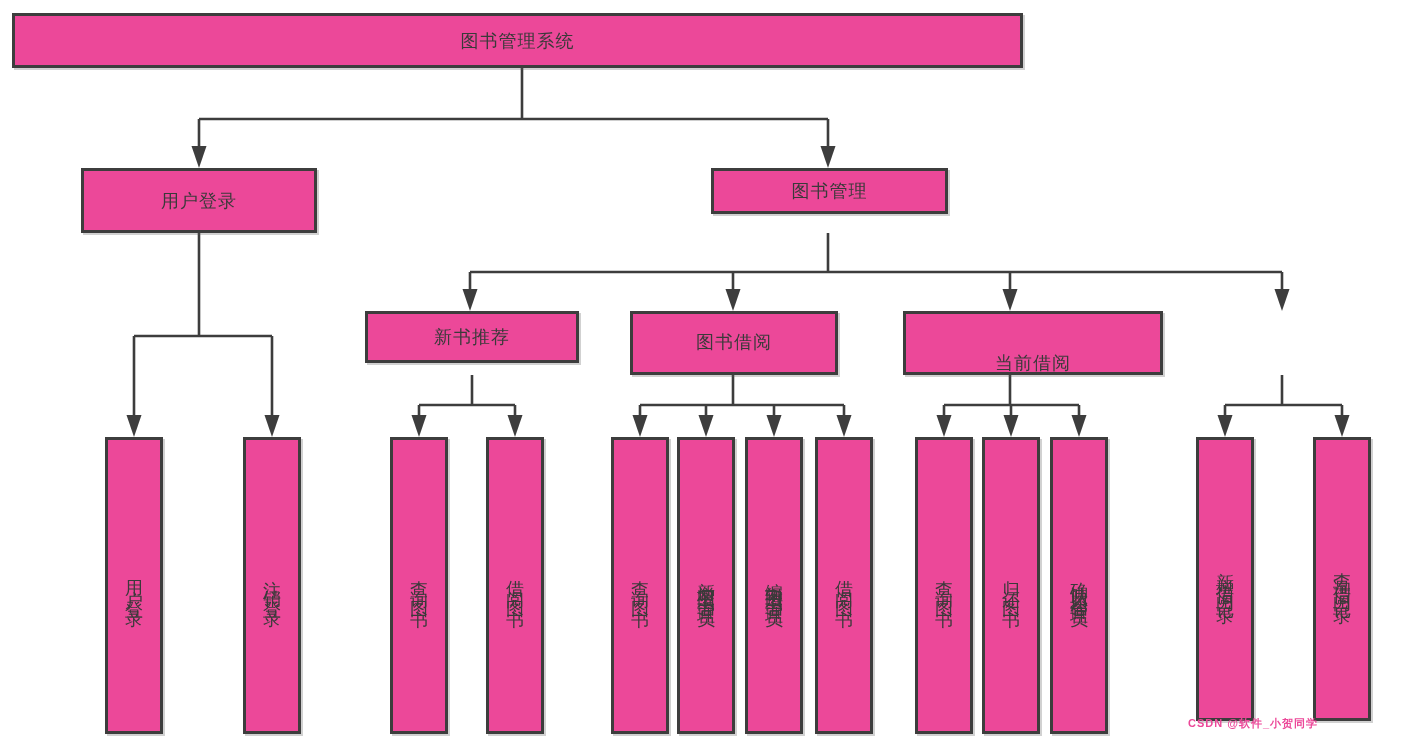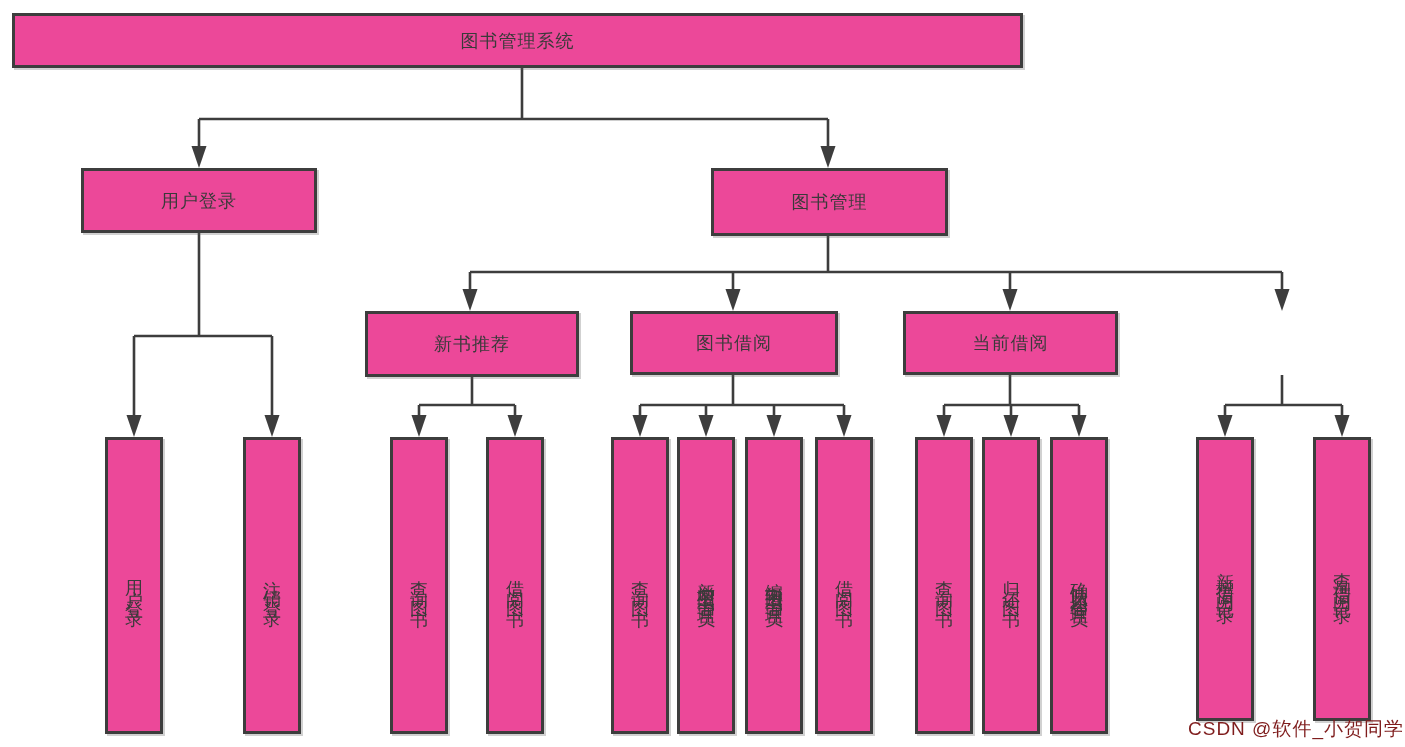--- a/index.html
+++ b/index.html
@@ -12,21 +12,21 @@
     box-shadow:2px 2px 0 rgba(90,90,90,0.28);
   }
   .h-label{
     font-size:18px;color:#3a3a3a;letter-spacing:1px;white-space:nowrap;line-height:1;
   }
   .v-label{
     writing-mode:vertical-rl;font-size:18px;color:#3a3a3a;letter-spacing:10px;
     line-height:1;white-space:nowrap;
   }
   .wm{
-    position:absolute;z-index:3;font-size:19px;color:#7f1d1d;letter-spacing:1px;white-space:nowrap;
+    position:absolute;z-index:3;font-size:11px;color:#ec4899;letter-spacing:1px;white-space:nowrap;font-weight:bold;
   }
   .wire{stroke:#3d3d3d;stroke-width:2.6;fill:none;}
   .arrow{fill:#3d3d3d;stroke:none;}
 </style>
 </head>
 <body>
 
 <div id="stage">
 
   <svg id="wires" viewBox="0 0 1405 747" xmlns="http://www.w3.org/2000/svg">
@@ -65,31 +65,31 @@
     <polygon class="arrow" points="1334.5,415 1349.5,415 1342,437"></polygon>
   </svg>
 
   <div class="box" style="left:12px;top:13px;width:1011px;height:55px;">
     <span class="h-label">图书管理系统</span>
   </div>
 
   <div class="box" style="left:81px;top:168px;width:236px;height:65px;">
     <span class="h-label">用户登录</span>
   </div>
-  <div class="box" style="left:711px;top:168px;width:237px;height:68px;">
+  <div class="box" style="left:711px;top:168px;width:237px;height:46px;">
     <span class="h-label">图书管理</span>
   </div>
 
-  <div class="box" style="left:365px;top:311px;width:214px;height:66px;">
+  <div class="box" style="left:365px;top:311px;width:214px;height:52px;">
     <span class="h-label">新书推荐</span>
   </div>
-  <div class="box" style="left:630px;top:311px;width:208px;height:64px;">
+  <div class="box" style="left:630px;top:311px;width:208px;height:64px;font-family:Liberation Mono, monospace;">
     <span class="h-label">图书借阅</span>
   </div>
-  <div class="box" style="left:903px;top:311px;width:215px;height:64px;">
+  <div class="box" style="left:903px;top:311px;width:260px;height:64px;align-items:flex-end;">
     <span class="h-label">当前借阅</span>
   </div>
 
   <div class="box" style="left:105px;top:437px;width:58px;height:297px;">
     <span class="v-label">用户登录</span>
   </div>
   <div class="box" style="left:243px;top:437px;width:58px;height:297px;">
     <span class="v-label">注销登录</span>
   </div>
 

